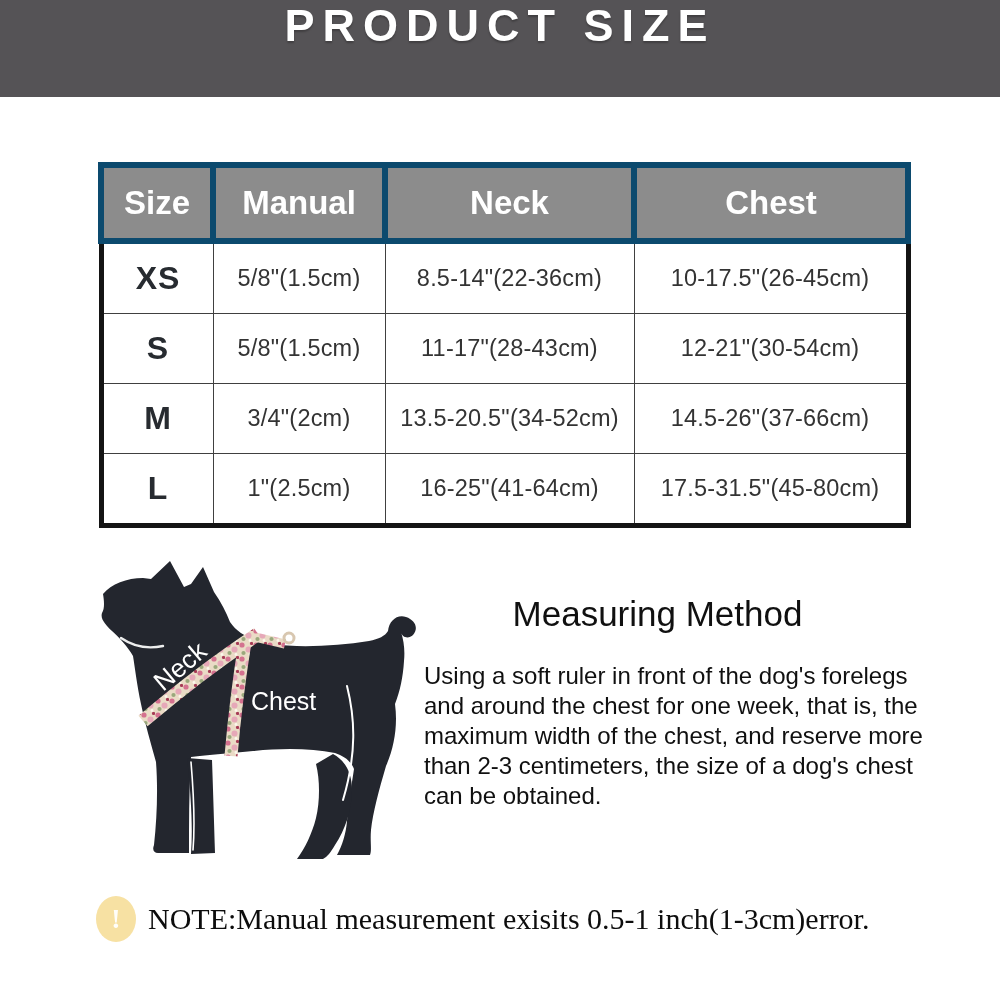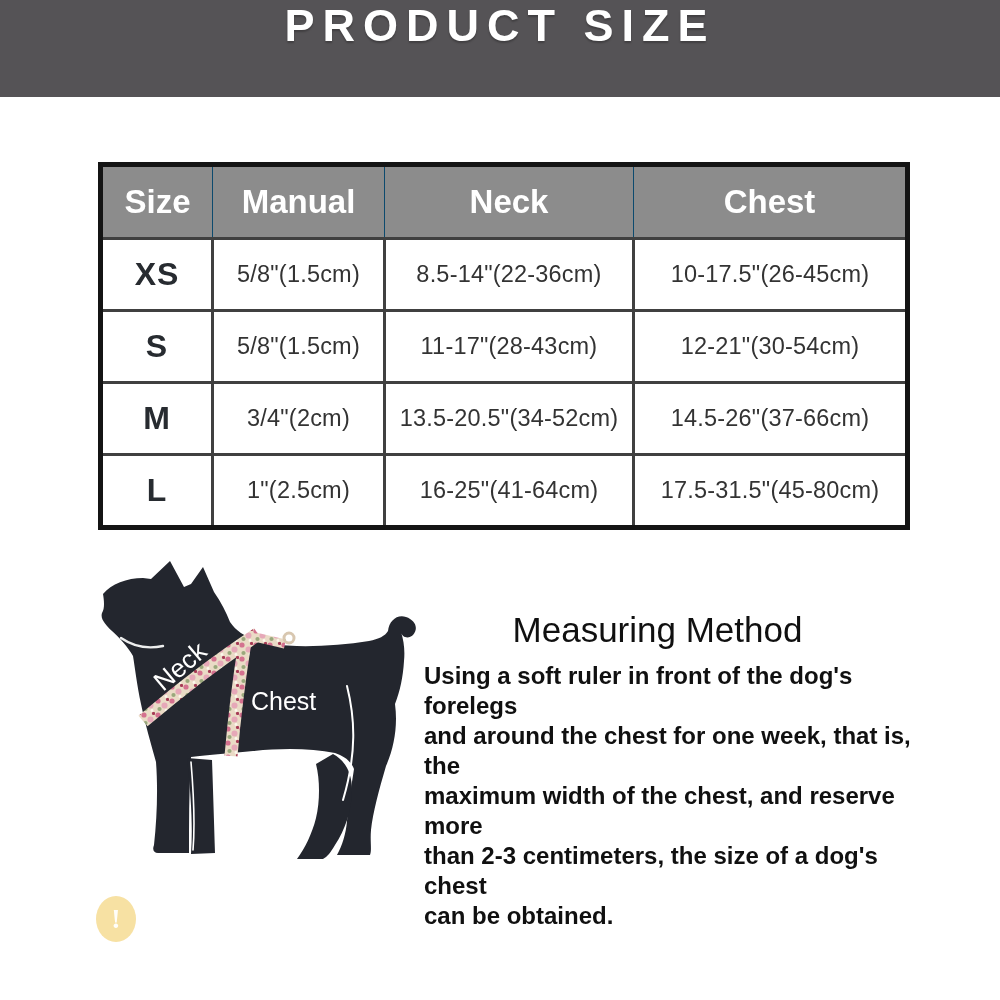--- a/index.html
+++ b/index.html
@@ -17,43 +17,43 @@
     text-shadow:0 2px 2px rgba(0,0,0,0.25);
   }
   
   table.size-table{
     position:absolute;left:98px;top:162px;width:807px;
     border-collapse:collapse;table-layout:fixed;
     border:5px solid #141414;text-align:center;background:#fff;
   }
   table.size-table th{
     background:#8c8c8c;color:#ffffff;font-size:33px;font-weight:bold;
-    height:68px;border:1px solid #0c4a6e;
+    height:68px;border:6px solid #0c4a6e;
   }
   table.size-table td{
-    font-size:23.5px;color:#333333;height:67px;border:3px solid #404040;
+    font-size:23.5px;color:#333333;height:67px;border:1px solid #404040;
     letter-spacing:0.2px;
   }
   table.size-table td.size-cell{
     font-size:32px;font-weight:bold;color:#272b30;letter-spacing:1px;
   }
   
   .dog-figure{position:absolute;left:85px;top:558px;width:360px;height:320px;}
   .dog-figure svg{display:block;width:100%;height:100%;}
   .dog-figure svg text{
     font-family:"Liberation Sans", sans-serif;fill:#ffffff;
   }
   
   .method-title{
-    position:absolute;left:400px;top:610px;width:515px;
+    position:absolute;left:400px;top:594px;width:515px;
     text-align:center;font-size:35px;color:#101010;
   }
   .method-body{
     position:absolute;left:424px;top:661px;width:520px;
-    font-size:24px;line-height:30px;color:#101010;white-space:pre-line;font-weight:bold;
+    font-size:24px;line-height:30px;color:#101010;white-space:pre-line;
   }
   
   .note-row{
     position:absolute;left:96px;top:894px;width:860px;height:50px;
     display:flex;align-items:center;
   }
   .note-icon{
     flex:0 0 auto;width:40px;height:46px;border-radius:50%;
     background:#f7e1a3;display:flex;align-items:center;justify-content:center;
     color:rgba(255,255,255,0.95);font-size:28px;font-weight:bold;
@@ -181,13 +181,14 @@
 
 <div class="method-title">Measuring Method</div>
 <div class="method-body">Using a soft ruler in front of the dog's forelegs
 and around the chest for one week, that is, the
 maximum width of the chest, and reserve more
 than 2-3 centimeters, the size of a dog's chest
 can be obtained.</div>
 
 <div class="note-row">
   <div class="note-icon">!</div>
+  <div class="note-text">NOTE:Manual measurement exisits 0.5-1 inch(1-3cm)error.</div>
 </div>
 
 </body></html>

